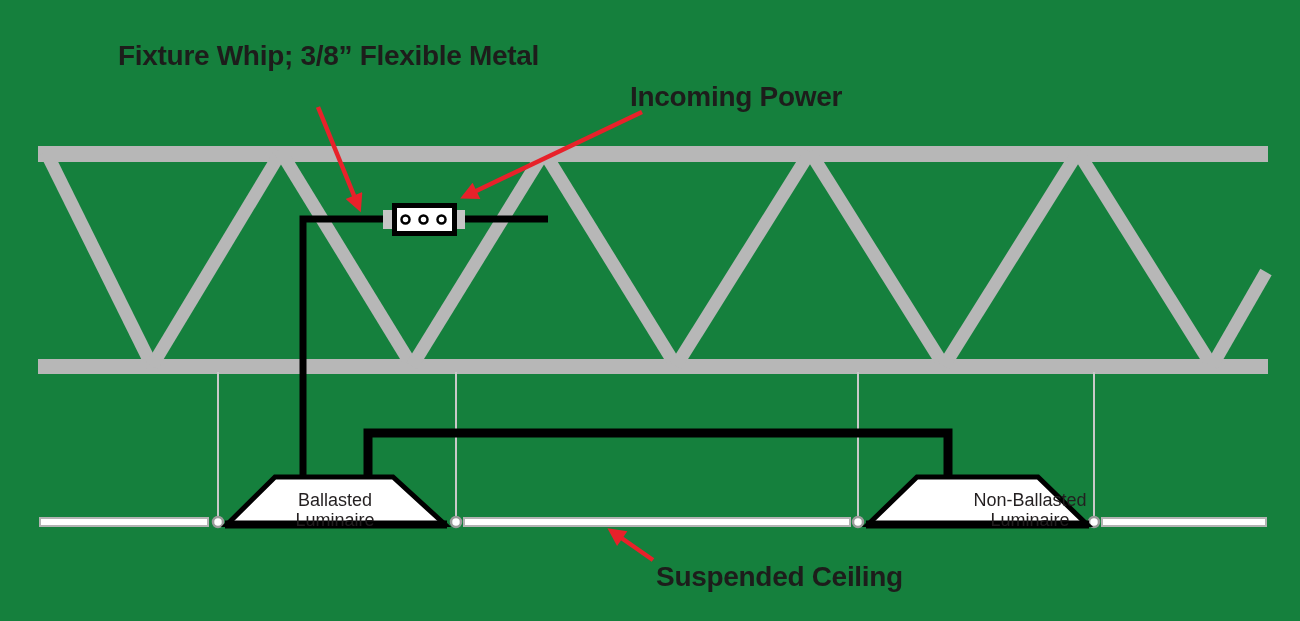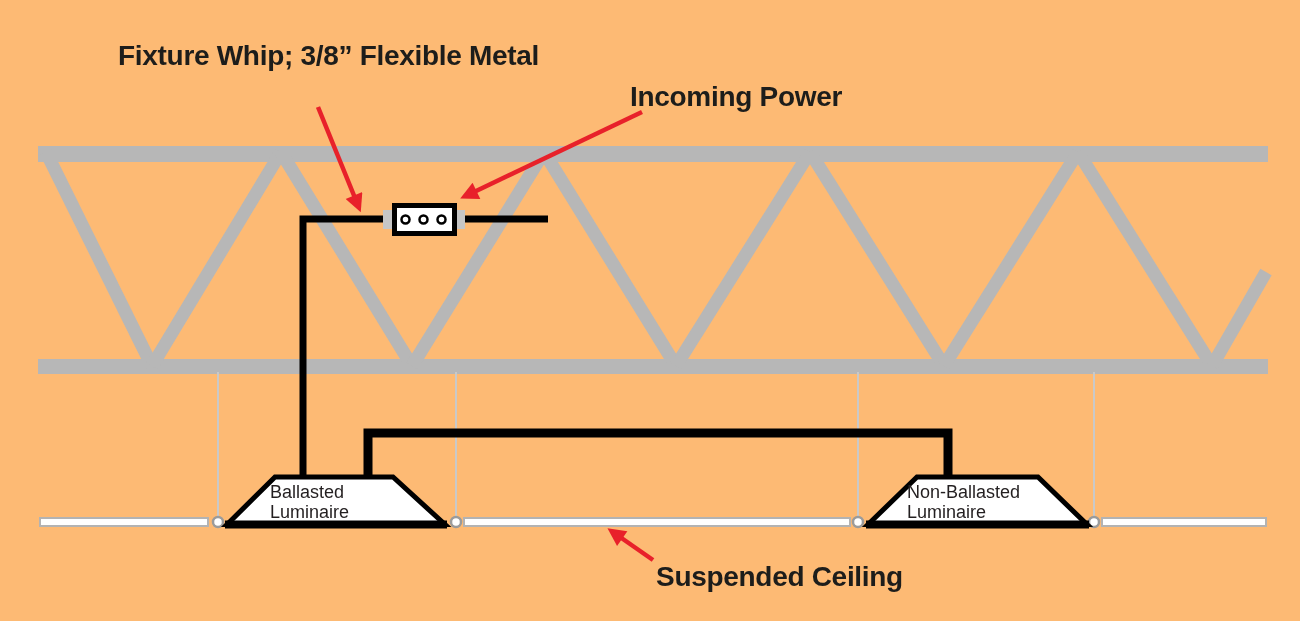--- a/index.html
+++ b/index.html
@@ -1,29 +1,29 @@
 <!DOCTYPE html>
 <html><head>
 <meta charset="utf-8">
 <style>
   html,body{margin:0;padding:0;background:#ffffff;}
   .stage{
-    position:relative;width:1300px;height:621px;overflow:hidden;background:#fdba74;
+    position:relative;width:1300px;height:621px;overflow:hidden;background:#15803d;
     font-family:"Liberation Sans",sans-serif;color:#1d1d1b;
   }
   .stage svg{position:absolute;left:0;top:0;}
   .lbl{position:absolute;white-space:nowrap;}
   .lbl .ln{display:block;}
   .lbl-big{font-size:28px;font-weight:bold;letter-spacing:-0.3px;color:#1d1d1b;}
   .lbl-fixture-whip{left:118px;top:36px;line-height:40px;}
   .lbl-incoming-power{left:630px;top:81px;}
   .lbl-suspended-ceiling{left:656px;top:561px;}
-  .lbl-lum{font-size:18px;font-weight:normal;line-height:20px;color:#231f20;}
+  .lbl-lum{font-size:18px;font-weight:normal;line-height:20px;text-align:center;color:#231f20;margin-top:8px;}
   .lbl-ballasted{left:270px;top:482px;width:130px;}
-  .lbl-non-ballasted{left:907px;top:482px;width:140px;}
+  .lbl-non-ballasted{left:960px;top:482px;width:140px;}
 
   
   .truss{fill:#b7b7b7;}
   .web{stroke:#b7b7b7;stroke-width:13;}
   .wire{stroke:#c9c9c9;stroke-width:2;}
   .tile{fill:#ffffff;stroke:#b3b3b3;stroke-width:2;}
   .grid-dot{fill:#ffffff;stroke:#9b9b9b;stroke-width:2.5;}
   .conduit{fill:none;stroke:#000000;stroke-linejoin:miter;}
   .lum-body{fill:#ffffff;stroke:#000000;stroke-width:5;stroke-linejoin:miter;}
   .lum-base{stroke:#000000;stroke-width:8;}

